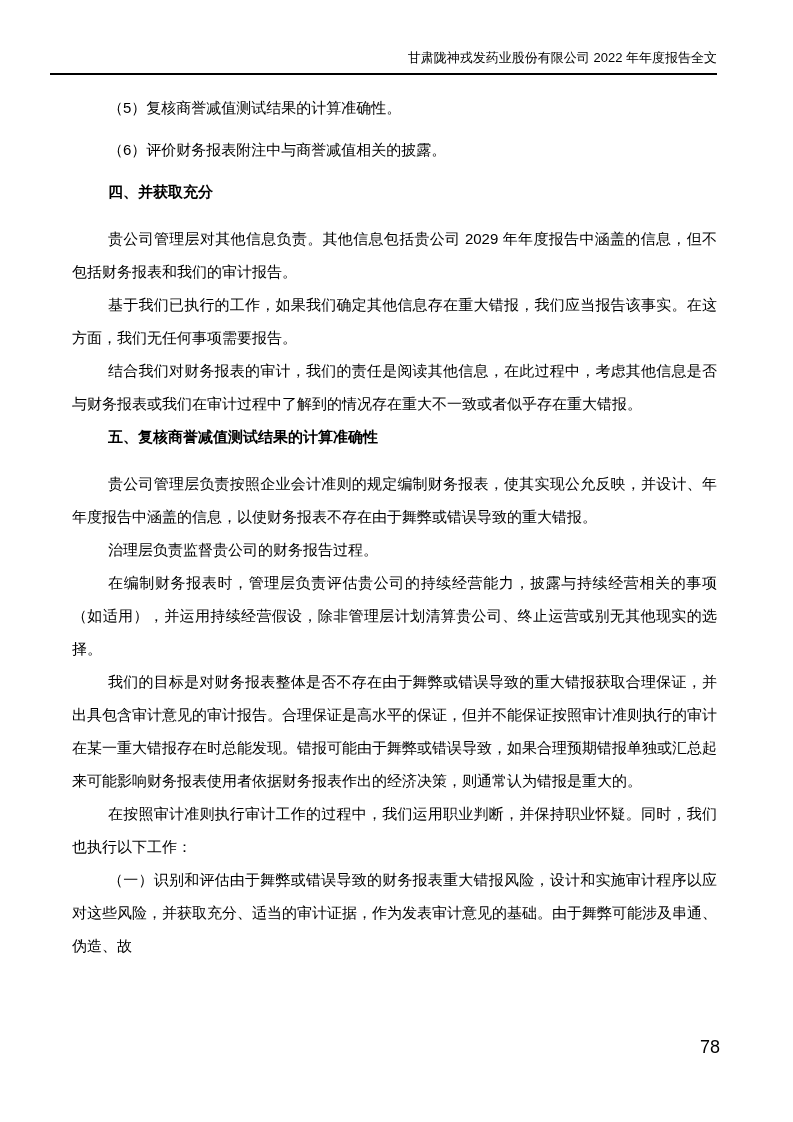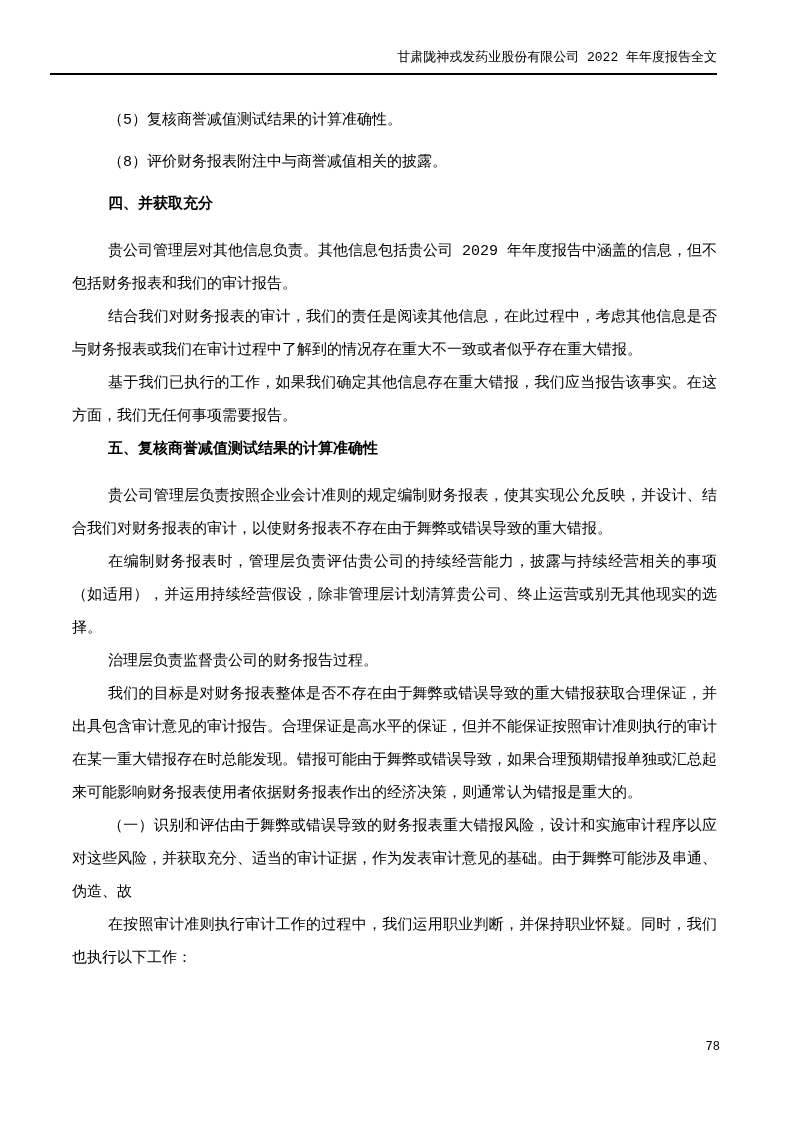--- a/index.html
+++ b/index.html
@@ -6,78 +6,78 @@
     margin: 0;
     padding: 0;
     background: #ffffff;
   }
   .page {
     position: relative;
     width: 793px;
     height: 1122px;
     background: #ffffff;
     color: #000000;
-    font-family: Liberation Mono, monospace;
+    font-family: Liberation Sans, sans-serif;
     overflow: hidden;
     box-sizing: border-box;
     border-radius: 22px;
   }
   .header {
     margin: 0 76px 0 50px;
     padding-top: 50px;
     padding-bottom: 7px;
     border-bottom: 2px solid #000000;
     text-align: right;
     font-size: 13px;
     line-height: 16px;
   }
   .content {
-    padding: 29px 76px 0 72px;
+    padding: 16px 76px 0 72px;
     font-size: 15px;
     line-height: 33px;
     text-align: justify;
   }
   .content p {
     margin: 0;
     text-indent: 2.4em;
   }
   .content p.list {
     margin-bottom: 9px;
   }
   .content p.heading {
     font-weight: bold;
     margin-bottom: 14px;
   }
   .page-number {
     position: absolute;
     top: 1039px;
     right: 73px;
-    font-size: 12px;
+    font-size: 18px;
     line-height: 16px;
     text-align: right;
   }
 </style>
 </head>
 <body>
 
 <div class="page">
   <div class="header">
     <span>甘肃陇神戎发药业股份有限公司 2022 年年度报告全文</span>
   </div>
 
   <div class="content">
       <p class="list">（5）复核商誉减值测试结果的计算准确性。</p>
-      <p class="list">（8）评价财务报表附注中与商誉减值相关的披露。</p>
+      <p class="list">（6）评价财务报表附注中与商誉减值相关的披露。</p>
       <p class="heading">四、并获取充分</p>
       <p class="para">贵公司管理层对其他信息负责。其他信息包括贵公司 2029 年年度报告中涵盖的信息，但不包括财务报表和我们的审计报告。</p>
+      <p class="para">基于我们已执行的工作，如果我们确定其他信息存在重大错报，我们应当报告该事实。在这方面，我们无任何事项需要报告。</p>
       <p class="para">结合我们对财务报表的审计，我们的责任是阅读其他信息，在此过程中，考虑其他信息是否与财务报表或我们在审计过程中了解到的情况存在重大不一致或者似乎存在重大错报。</p>
-      <p class="para">基于我们已执行的工作，如果我们确定其他信息存在重大错报，我们应当报告该事实。在这方面，我们无任何事项需要报告。</p>
       <p class="heading">五、复核商誉减值测试结果的计算准确性</p>
-      <p class="para">贵公司管理层负责按照企业会计准则的规定编制财务报表，使其实现公允反映，并设计、结合我们对财务报表的审计，以使财务报表不存在由于舞弊或错误导致的重大错报。</p>
+      <p class="para">贵公司管理层负责按照企业会计准则的规定编制财务报表，使其实现公允反映，并设计、年年度报告中涵盖的信息，以使财务报表不存在由于舞弊或错误导致的重大错报。</p>
+      <p class="para">治理层负责监督贵公司的财务报告过程。</p>
       <p class="para">在编制财务报表时，管理层负责评估贵公司的持续经营能力，披露与持续经营相关的事项（如适用），并运用持续经营假设，除非管理层计划清算贵公司、终止运营或别无其他现实的选择。</p>
-      <p class="para">治理层负责监督贵公司的财务报告过程。</p>
       <p class="para">我们的目标是对财务报表整体是否不存在由于舞弊或错误导致的重大错报获取合理保证，并出具包含审计意见的审计报告。合理保证是高水平的保证，但并不能保证按照审计准则执行的审计在某一重大错报存在时总能发现。错报可能由于舞弊或错误导致，如果合理预期错报单独或汇总起来可能影响财务报表使用者依据财务报表作出的经济决策，则通常认为错报是重大的。</p>
+      <p class="para">在按照审计准则执行审计工作的过程中，我们运用职业判断，并保持职业怀疑。同时，我们也执行以下工作：</p>
       <p class="para">（一）识别和评估由于舞弊或错误导致的财务报表重大错报风险，设计和实施审计程序以应对这些风险，并获取充分、适当的审计证据，作为发表审计意见的基础。由于舞弊可能涉及串通、伪造、故</p>
-      <p class="para">在按照审计准则执行审计工作的过程中，我们运用职业判断，并保持职业怀疑。同时，我们也执行以下工作：</p>
     </div>
 
   <div class="page-number">78</div>
 </div>
 
 </body></html>

